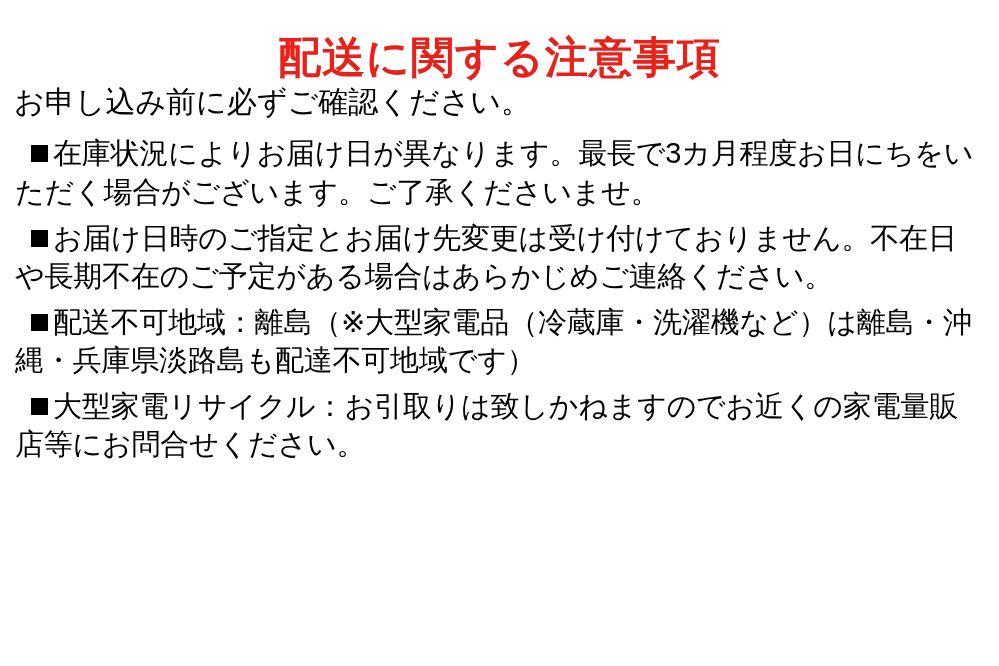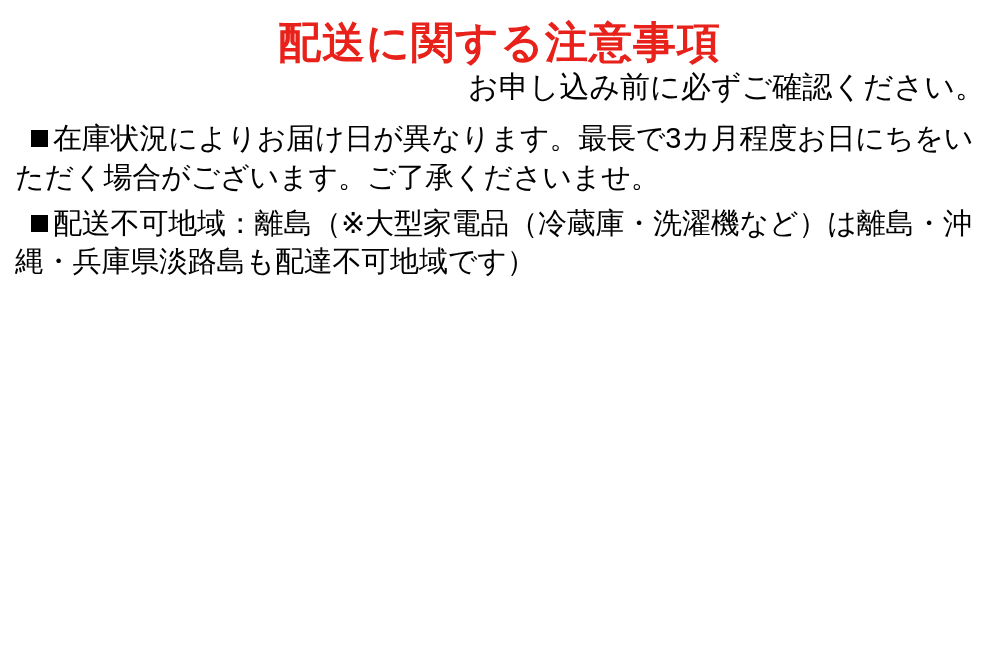--- a/index.html
+++ b/index.html
@@ -11,35 +11,35 @@
     height: 666px;
     background: #ffffff;
     font-family: "Liberation Sans", "DejaVu Sans", sans-serif;
     color: #000000;
     overflow: hidden;
   }
   .page {
     width: 999px;
     height: 666px;
     box-sizing: border-box;
-    padding: 12px 14px 0 14px;
+    padding: 27px 14px 0 14px;
     position: relative;
   }
   .title {
     text-align: center;
     color: #e8221b;
     font-weight: bold;
     font-size: 43px;
     line-height: 1.15;
     letter-spacing: 1px;
     margin: 6px 0 2px 0;
     white-space: nowrap;
   }
   .subtitle {
-    text-align: right;
+    text-align: left;
     color: #000000;
     font-size: 30px;
     line-height: 1.2;
     margin: 2px 0 14px 0;
     white-space: nowrap;
   }
   .notes {
     margin: 0;
     padding: 0;
   }
@@ -67,19 +67,21 @@
 
 <div class="page">
 
   <div class="title">配送に関する注意事項</div>
   <div class="subtitle">お申し込み前に必ずご確認ください。</div>
 
   <div class="notes">
 
     <p class="note"><span class="bullet"></span><span class="note-text">在庫状況によりお届け日が異なります。最長で3カ月程度お日にちをいただく場合がございます。ご了承くださいませ。</span></p>
 
+    <p class="note"><span class="bullet"></span><span class="note-text">お届け日時のご指定とお届け先変更は受け付けておりません。不在日や長期不在のご予定がある場合はあらかじめご連絡ください。</span></p>
 
 
     <p class="note"><span class="bullet"></span><span class="note-text">配送不可地域：離島（※大型家電品（冷蔵庫・洗濯機など）は離島・沖縄・兵庫県淡路島も配達不可地域です）</span></p>
 
+    <p class="note"><span class="bullet"></span><span class="note-text">大型家電リサイクル：お引取りは致しかねますのでお近くの家電量販店等にお問合せください。</span></p>
 
   </div>
 </div>
 
 </body></html>

